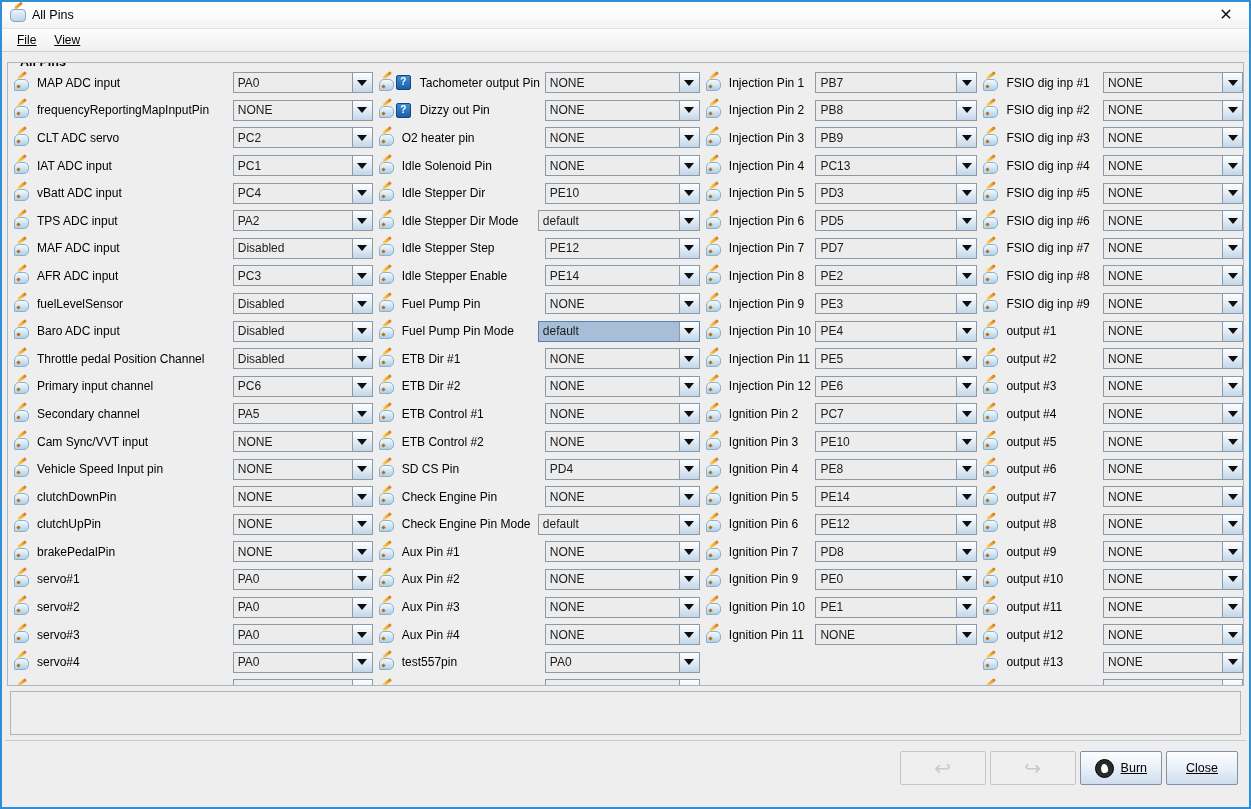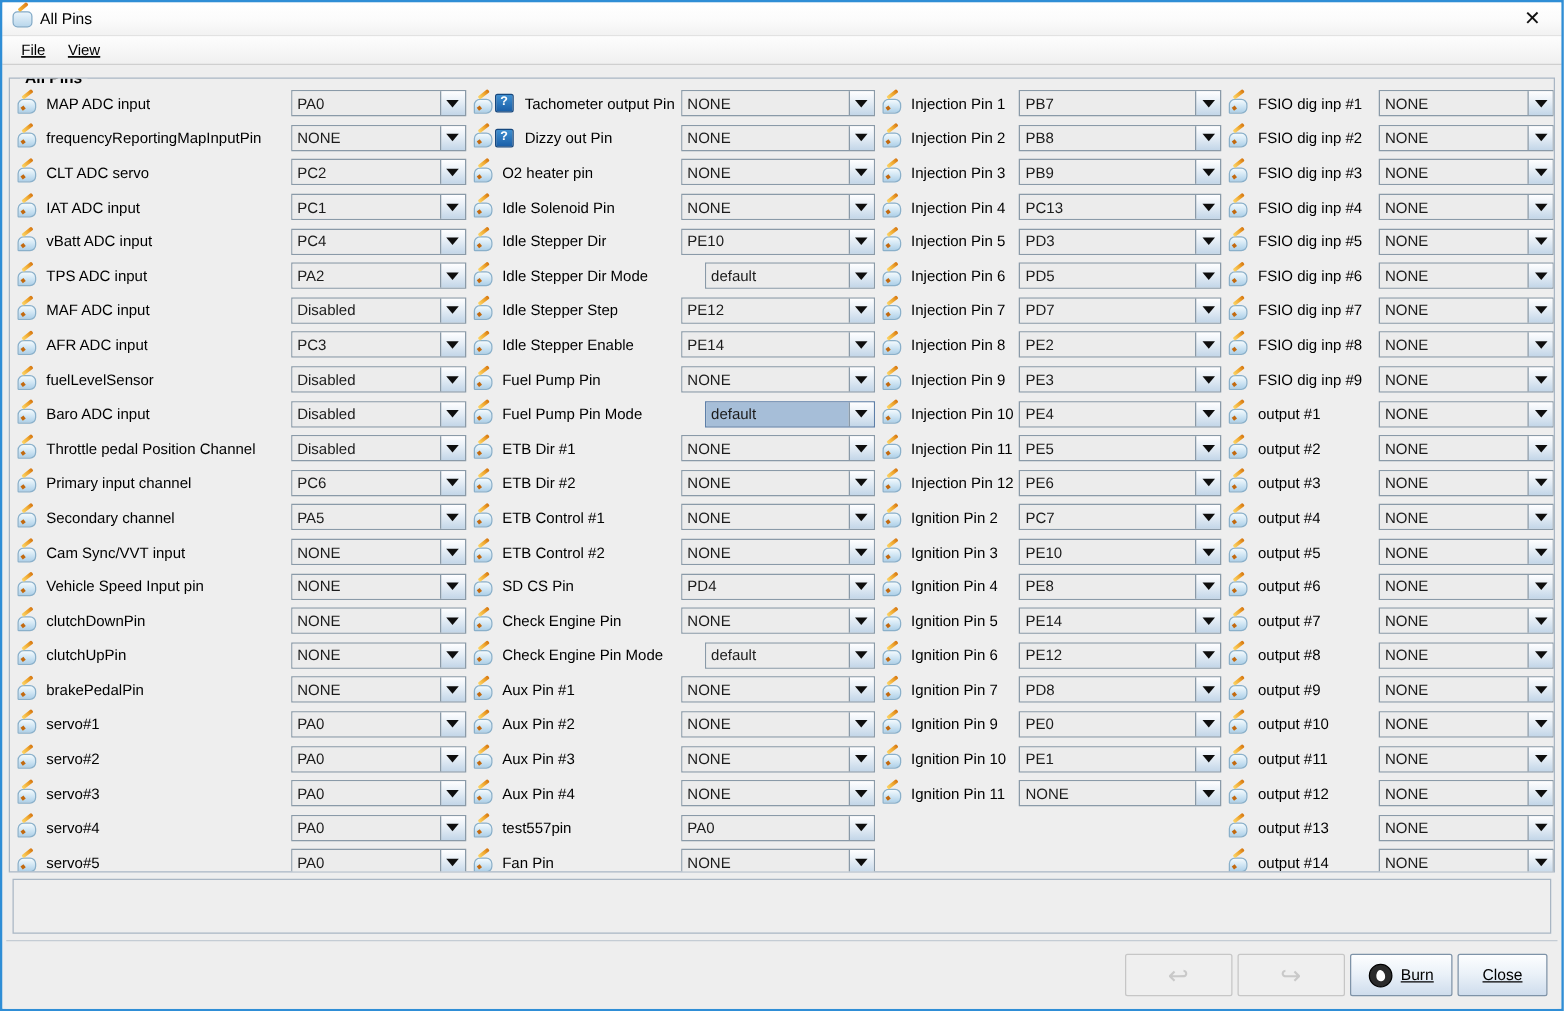--- a/index.html
+++ b/index.html
@@ -50,21 +50,21 @@
     display:flex;align-items:center;padding-left:6px;
     border-bottom:1px solid #cfcfcf;
   }
   .menu-item{
     padding:2px 9px;font-size:12px;cursor:pointer;text-decoration:underline;
   }
   .menu-item u{text-decoration:underline;}
   
   .content{
     flex:1 1 auto;display:flex;flex-direction:column;
-    background:#eeeeee;padding:4px 3px 0 3px;box-sizing:border-box;
+    background:#eeeeee;padding:4px 3px 12px 3px;box-sizing:border-box;
     overflow:hidden;
   }
   .group{
     position:relative;
     border:1px solid #a9b6c4;
     margin:6px 2px 0 2px;
     background:#eeeeee;
     height:670px;
     box-sizing:border-box;
     overflow:hidden;
@@ -134,21 +134,21 @@
     display:flex;align-items:center;justify-content:center;
   }
   .combo .arw i{
     display:block;width:0;height:0;
     border-left:5px solid transparent;border-right:5px solid transparent;
     border-top:6px solid #0e0e0e;
   }
   
   .col1 .combo{width:140px;}
   .col2 .combo{width:155px;}
-  .col2 .combo.wide{width:136px;text-align:right;}
+  .col2 .combo.wide{width:162px;text-align:right;}
   .col3 .combo{width:162px;}
   .col4 .combo{width:140px;}
   .col1 .lbl{width:auto;}
   .col1 .row .spacer,.col2 .row .spacer,.col3 .row .spacer,.col4 .row .spacer{flex:1 1 auto;}
   
   .midpanel{
     flex:0 0 42px;margin:5px 5px 0 5px;
     border:1px solid #a9b6c4;background:#eeeeee;
   }
   

